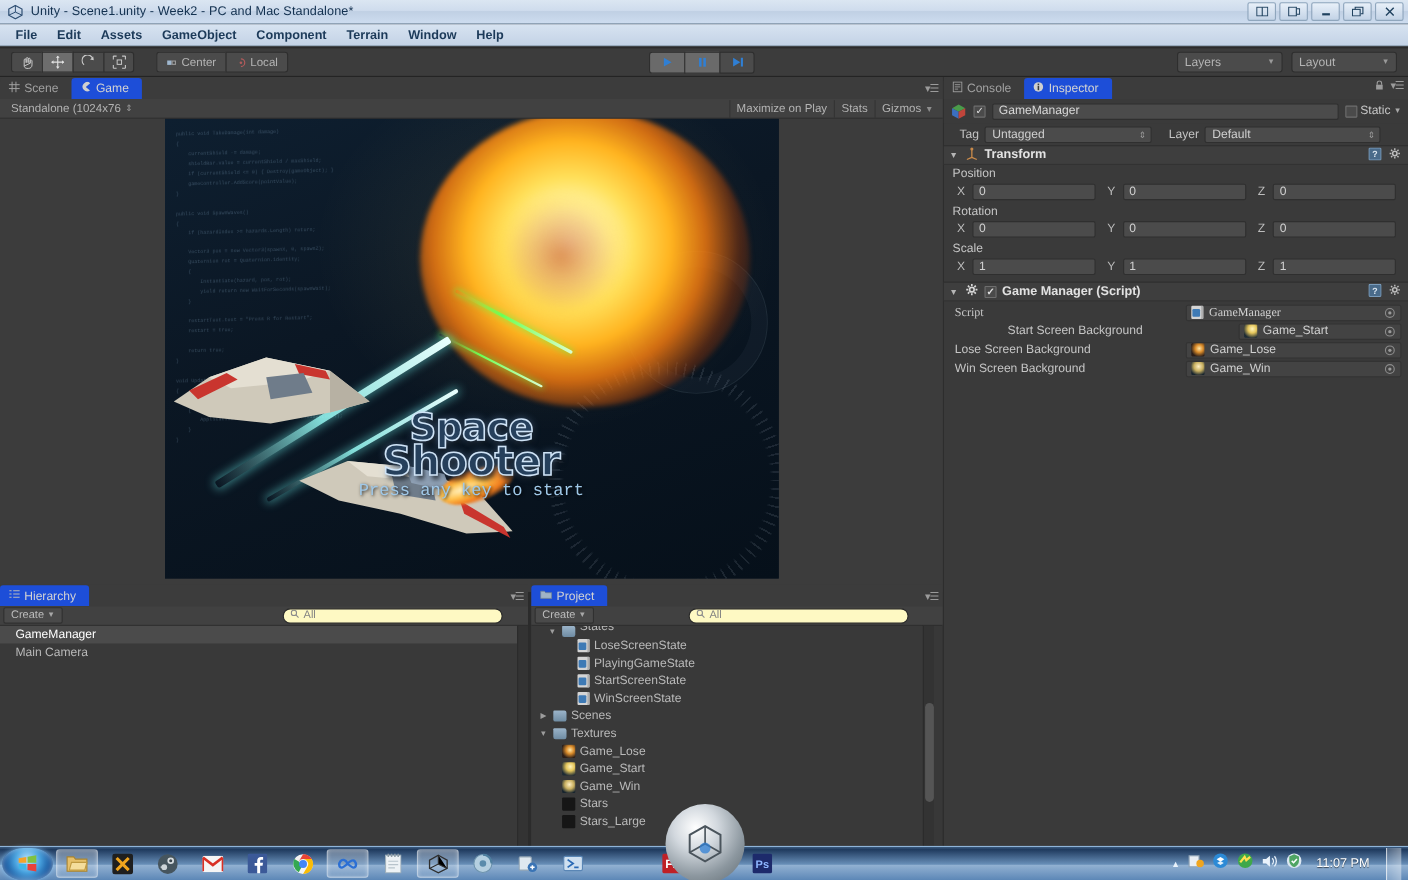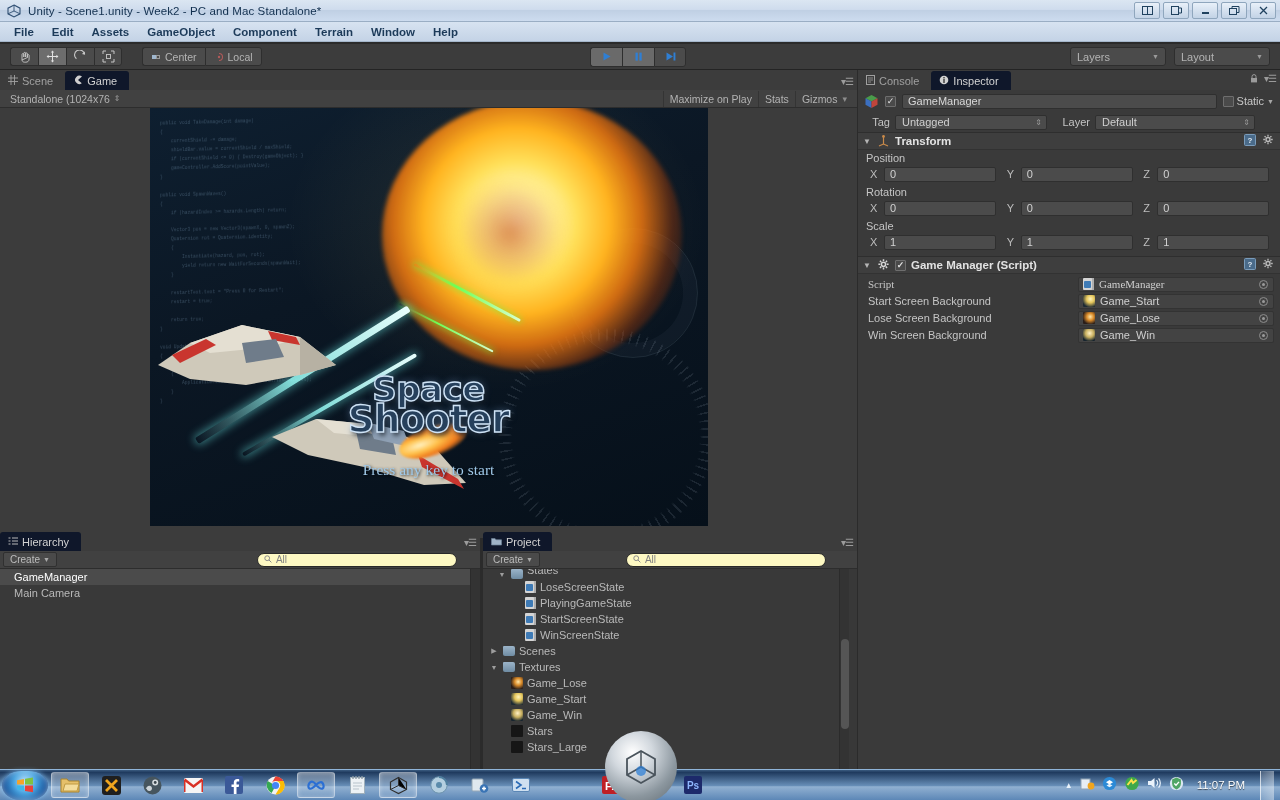--- a/index.html
+++ b/index.html
@@ -73,21 +73,21 @@
   .dd .caret{ font-size:7px; color:#9a9a9a;}
 
   
   .panel{ position:absolute; background:#383838; }
   .tabrow{ height:20px; background:#3c3c3c; display:flex; align-items:flex-end; position:relative;}
   .tab{
     height:19px; padding:0 12px 0 8px; display:flex;align-items:center;gap:4px;
     font-size:11px; color:#a0a0a0; background:#3c3c3c;
     border-radius:3px 3px 0 0;
   }
-  .tab.active{ background:#0f172a; color:#d3d3d3; }
+  .tab.active{ background:#1d4ed8; color:#d3d3d3; }
   .tab-burger{ position:absolute; right:4px; bottom:3px; color:#9b9b9b; font-size:10px; letter-spacing:-1px;}
   .sub-toolbar{
     height:18px; background:#414141; border-bottom:1px solid #2d2d2d;
     display:flex; align-items:center; font-size:10.5px; color:#b0b0b0;
   }
   .create-btn{ padding:0 6px; height:15px; margin-left:3px; background:#4a4a4a;
     border:1px solid #303030;border-radius:2px; display:flex;align-items:center;gap:3px;font-size:10px;color:#bdbdbd;}
   .search-pill{
     height:14px; border-radius:7px; background:#fef9c3; border:1px solid #292929;
     display:flex;align-items:center;padding:0 6px; gap:4px; color:#828282; font-size:10px;
@@ -167,21 +167,21 @@
   .title-wrap{ position:absolute; left:50%; top:265px; transform:translateX(-50%); text-align:center; width:100%;}
   .game-title{
     font-family:"DejaVu Sans", sans-serif;
     font-weight:bold; font-size:34px; line-height:.95; letter-spacing:-.5px;
     color:#26405c;
     -webkit-text-stroke:1.4px #cfe3f6;
     text-shadow: 0 0 8px rgba(150,200,255,.45), 2px 3px 5px rgba(0,0,0,.8);
   }
   .game-title .l2{ display:block; font-size:37px; margin-top:-3px;}
   .press-key{
-    margin-top:24px; font-size:15.5px; color:#9fc8e8; font-family:Liberation Serif, serif;
+    margin-top:0; font-size:15.5px; color:#9fc8e8; font-family:Liberation Mono, monospace;
     text-shadow:1px 1px 3px rgba(0,0,0,.85);
   }
 
   
   #hierarchy{ left:0; top:531px; width:480px; height:238px; }
   .h-list{ position:absolute; left:0; top:38px; right:10px; bottom:0; background:#393939;}
   .h-row{ height:16px; display:flex;align-items:center; padding-left:14px; font-size:11px; color:#b9b9b9;}
   .h-row.selected{ background:#4b4b4b; color:#ffffff; }
   .v-scroll{
     position:absolute; right:0; top:38px; bottom:0; width:10px; background:#333333;
@@ -838,21 +838,21 @@
 
     <div style="padding:2px 6px 0 10px;">
       <div class="obj-row" style="margin-bottom:1px;font-family:Liberation Serif, serif;">
         <span class="prop-label" style="width:210px;">Script</span>
         <span class="obj-field">
           <span class="cs-ic"></span>
           <span>GameManager</span>
           <span class="dot"></span>
         </span>
       </div>
-      <div class="obj-row" style="margin-bottom:1px;">
+      <div class="obj-row" style="margin-bottom:1px;margin-left:48px;">
         <span class="prop-label" style="width:210px;">Start Screen Background</span>
         <span class="obj-field">
           <span class="tex-ic" style="background:radial-gradient(circle at 62% 33%, #fff4bc 0%, #e5c65b 35%, #1d2a33 78%);"></span>
           <span>Game_Start</span>
           <span class="dot"></span>
         </span>
       </div>
       <div class="obj-row" style="margin-bottom:1px;">
         <span class="prop-label" style="width:210px;">Lose Screen Background</span>
         <span class="obj-field">

